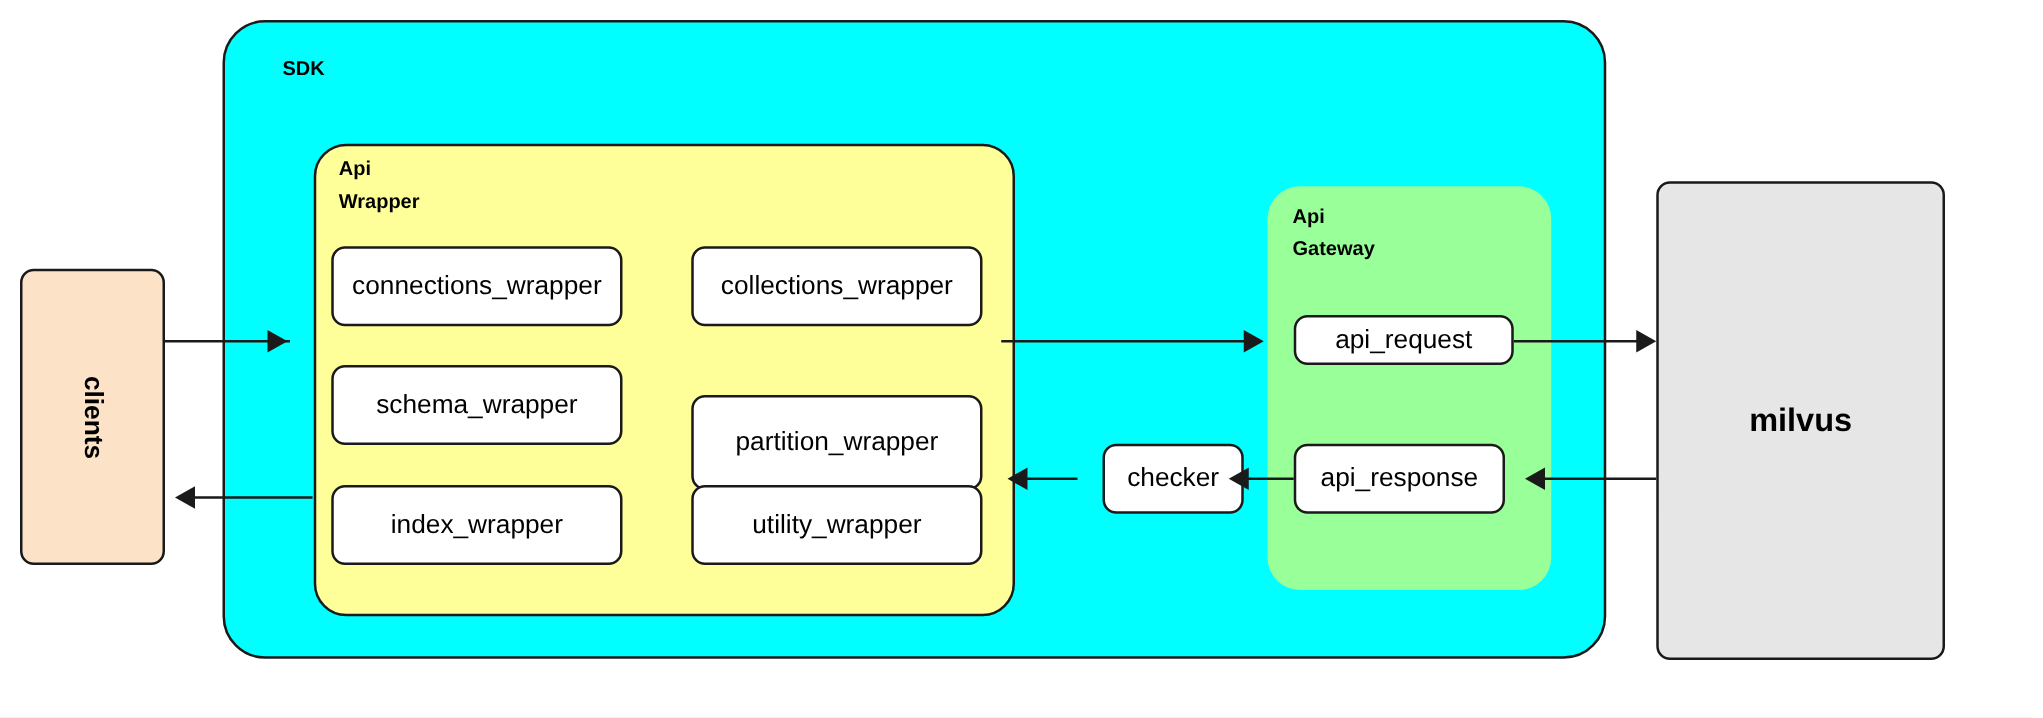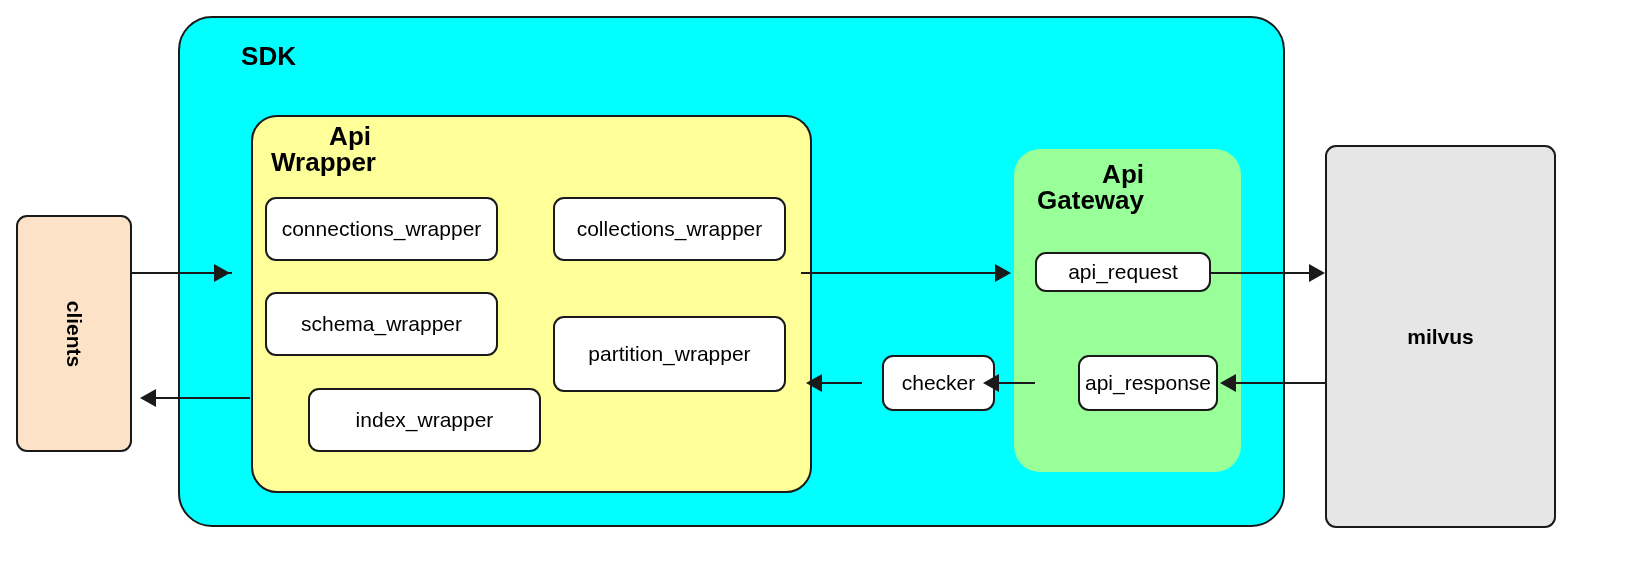--- a/index.html
+++ b/index.html
@@ -55,66 +55,66 @@
     background: #99ff99;
     border-radius: 26px;
     border: none;
     display: block;
   }
 
   
   .container-title {
     position: absolute;
     font-weight: bold;
-    font-size: 26px;
+    font-size: 16px;
     line-height: 26px;
     color: #000000;
-    text-align: right;
+    text-align: left;
     white-space: pre-line;
   }
   .sdk-title   { left: 46px; top: 25px; width: 70px; }
   .apiw-title  { left: 18px; top: 6px;  width: 100px; }
   .gw-title    { left: 20px; top: 12px; width: 110px; }
 
   
   .leaf {
     border-radius: 11px;
     font-size: 21px;
     background: #ffffff;
   }
 
   .connections-wrapper { left: 265px; top: 197px; width: 233px; height: 64px; }
   .collections-wrapper { left: 553px; top: 197px; width: 233px; height: 64px; }
   .schema-wrapper      { left: 265px; top: 292px; width: 233px; height: 64px; }
   .partition-wrapper   { left: 553px; top: 292px; width: 233px; height: 76px; margin-top: 24px; }
-  .index-wrapper       { left: 265px; top: 388px; width: 233px; height: 64px; margin-left: 43px; }
+  .index-wrapper       { left: 265px; top: 388px; width: 233px; height: 64px; }
   .utility-wrapper     { left: 553px; top: 388px; width: 233px; height: 64px; }
 
   .api-request  { left: 1035px; top: 252px; width: 176px; height: 40px; }
-  .api-response { left: 1035px; top: 355px; width: 140px; height: 56px; margin-left: 43px; }
+  .api-response { left: 1035px; top: 355px; width: 169px; height: 56px; }
 
   .checker-box  { left: 862px; top: 355px; width: 113px; height: 56px; margin-left: 20px; }
 
   .clients-box {
     left: 16px; top: 215px; width: 116px; height: 237px;
     background: #fce3c8;
     border-radius: 11px;
   }
   .clients-label {
     font-weight: bold;
     font-size: 21px;
     transform: rotate(90deg);
     white-space: nowrap;
   }
   .milvus-box {
     left: 1325px; top: 145px; width: 231px; height: 383px;
     background: #e6e6e6;
     border-radius: 11px;
     font-weight: bold;
-    font-size: 21px;
+    font-size: 26px;
   }
 
   
   .conn { position: absolute; }
   .conn-line {
     position: absolute;
     background: #1a1a1a;
   }
   .arrow-head {
     position: absolute;
@@ -152,20 +152,23 @@
   </div>
   <div class="box leaf schema-wrapper">
     <span>schema_wrapper</span>
   </div>
   <div class="box leaf partition-wrapper">
     <span>partition_wrapper</span>
   </div>
   <div class="box leaf index-wrapper">
     <span>index_wrapper</span>
   </div>
+  <div class="box leaf utility-wrapper">
+    <span>utility_wrapper</span>
+  </div>
 
   <div class="box leaf api-request">
     <span>api_request</span>
   </div>
   <div class="box leaf api-response">
     <span>api_response</span>
   </div>
 
   <div class="box leaf checker-box">
     <span>checker</span>

